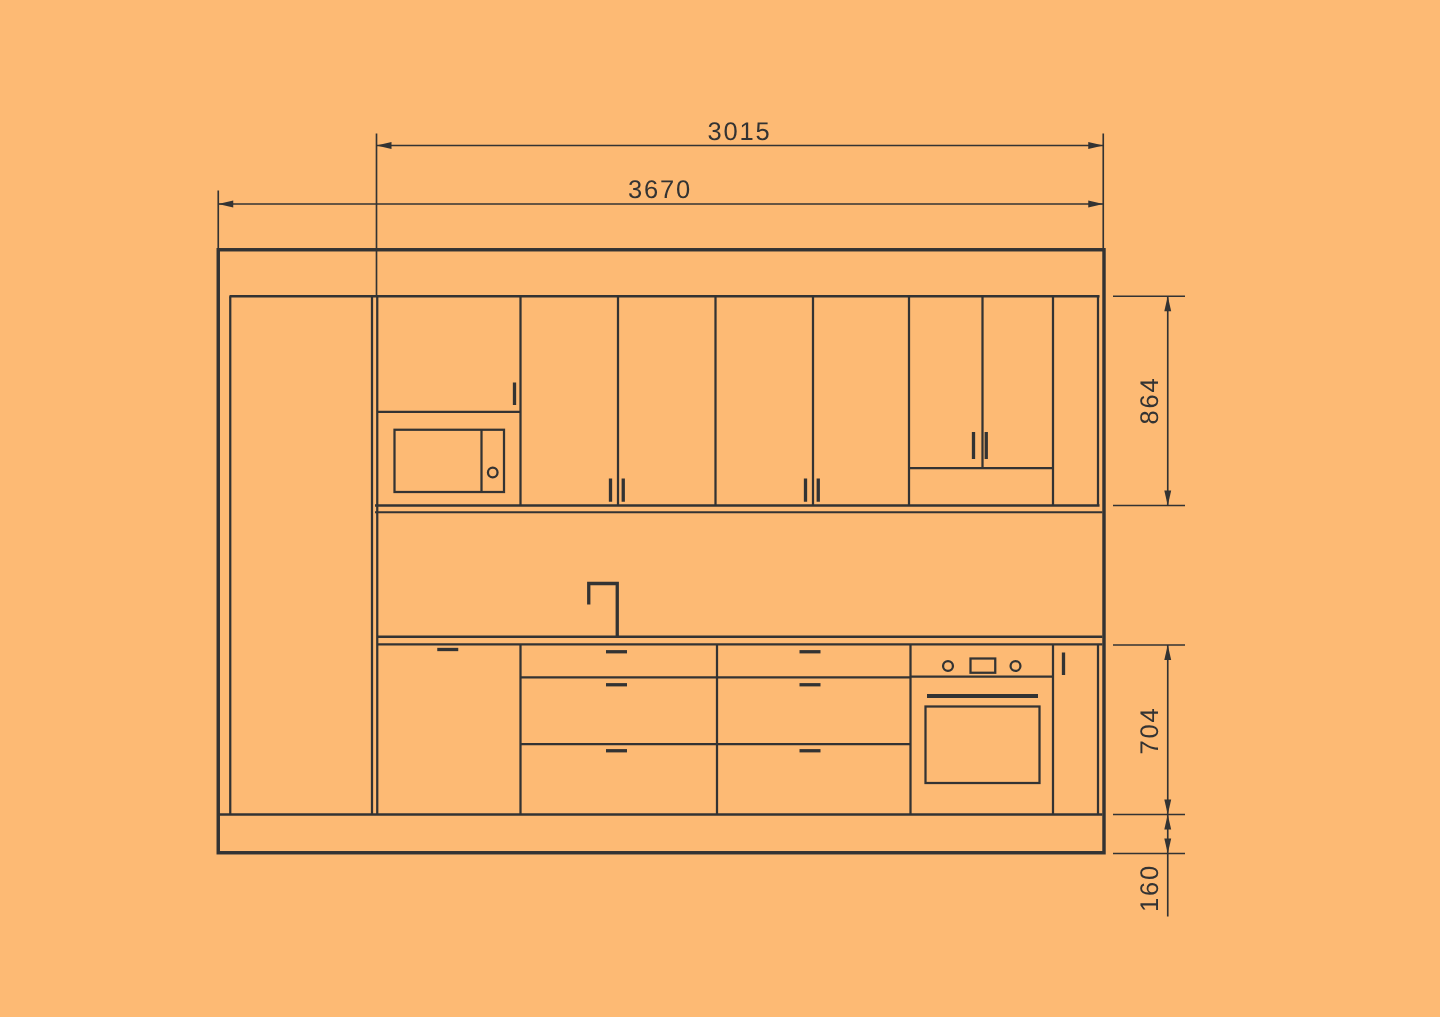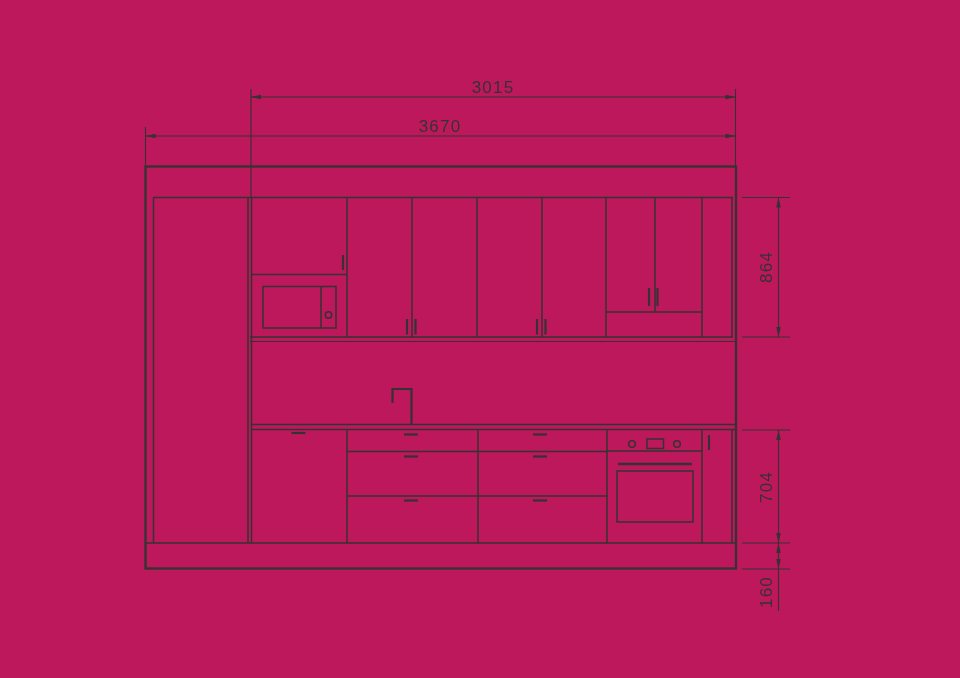--- a/index.html
+++ b/index.html
@@ -1,20 +1,20 @@
 <!DOCTYPE html>
 <html><head>
 <meta charset="utf-8">
 <style>
   html, body { margin: 0; padding: 0; background: #ffffff; }
   .sheet {
     position: relative;
     width: 960px;
     height: 678px;
-    background: #be185d;
+    background: #fdba74;
     font-family: "Liberation Sans", sans-serif;
     overflow: hidden;
   }
   svg { display: block; }
   .cab   { stroke: #333333; stroke-width: 1.5; fill: none; stroke-linecap: butt; }
   .thin  { stroke: #333333; stroke-width: 1.2; fill: none; }
   .wall  { stroke: #333333; stroke-width: 2.3; fill: none; }
   .top2  { stroke: #333333; stroke-width: 1.7; fill: none; }
   .hndl  { stroke: #333333; stroke-width: 2.2; fill: none; }
   .dim   { stroke: #333333; stroke-width: 1.1; fill: none; }

